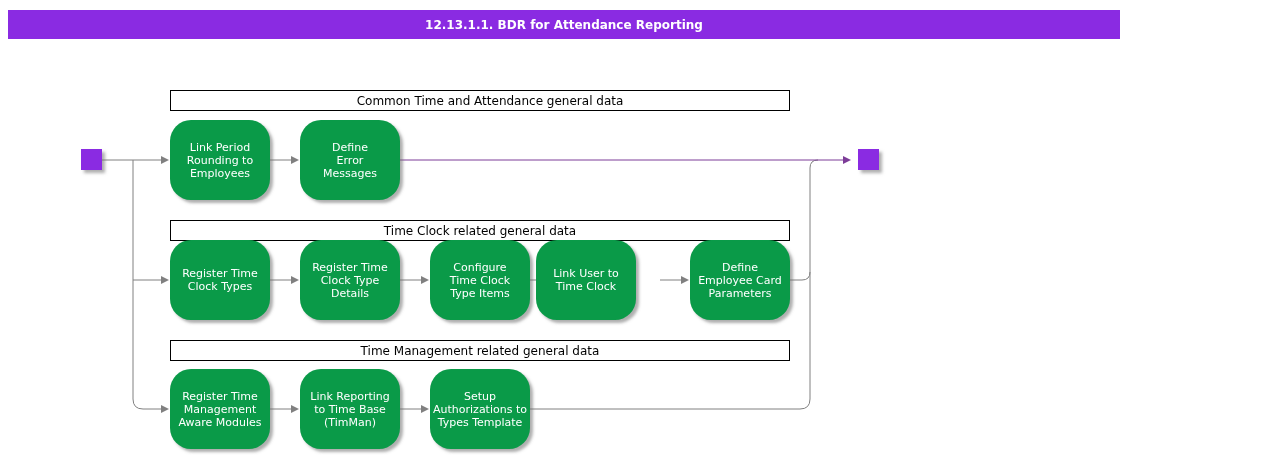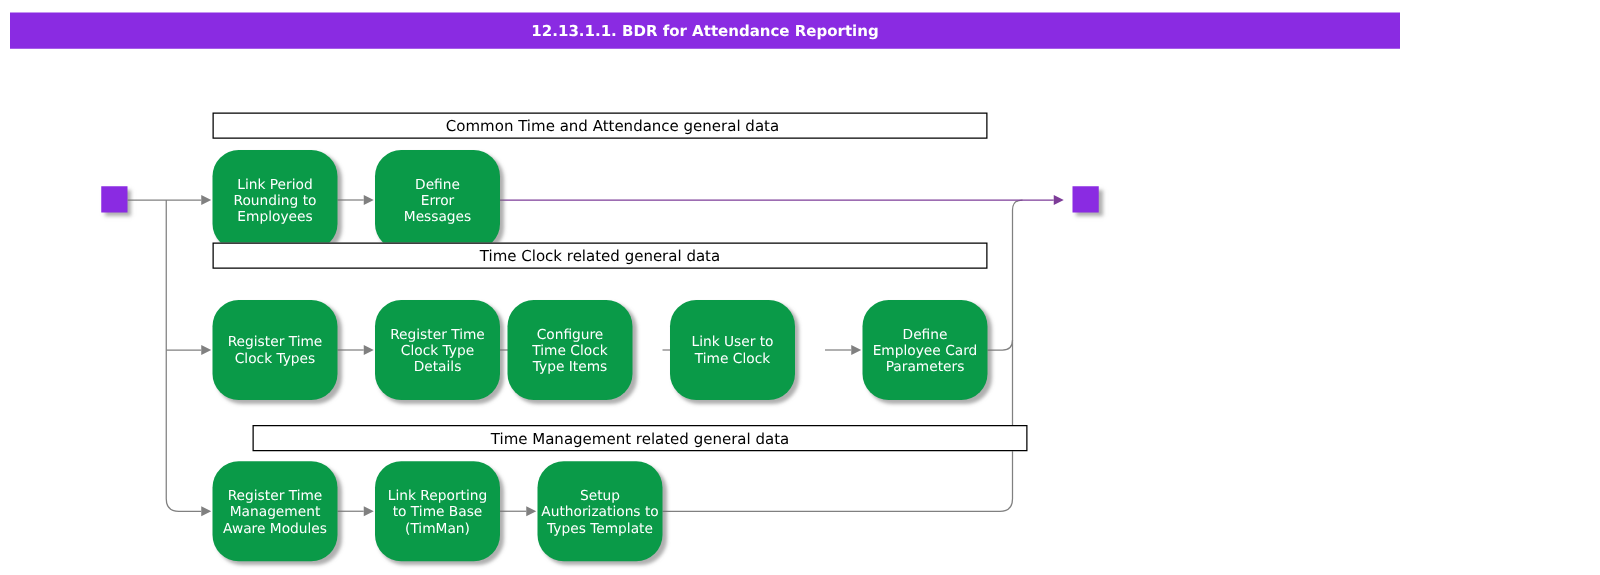--- a/index.html
+++ b/index.html
@@ -29,22 +29,22 @@
 
   .section-label {
     position: absolute; left: 170px; width: 620px; height: 21px;
     background: #ffffff;
     border: 1px solid var(--section_border);
     box-sizing: border-box;
     color: #000000; font-size: 12px;
     display: flex; align-items: center; justify-content: center;
   }
   #section-label-0 { top: 90px; padding-left: 20px; }
-  #section-label-1 { top: 194px; text-align: right; }
-  #section-label-2 { top: 340px; margin-left: 32px; }
+  #section-label-1 { top: 220px; text-align: right; }
+  #section-label-2 { top: 340px; }
 
   .activity {
     position: absolute; width: 100px; height: 80px;
     background: var(--activity_green);
     border-radius: 21px;
     box-shadow: 3px 3px 3px rgba(110,110,110,0.55);
     color: #ffffff; font-size: 11px; line-height: 13px;
     display: flex; align-items: center; justify-content: center;
     text-align: center; white-space: pre-line;
   }
@@ -114,21 +114,21 @@
   <div class="activity" style="left:300px; top:120px">Define
 Error
 Messages</div>
 
   <div class="section-label" id="section-label-1">Time Clock related general data</div>
   <div class="activity" style="left:170px; top:240px">Register Time
 Clock Types</div>
   <div class="activity" style="left:300px; top:240px">Register Time
 Clock Type
 Details</div>
-  <div class="activity" style="left:406px; top:240px">Configure
+  <div class="activity" style="left:430px; top:240px">Configure
 Time Clock
 Type Items</div>
   <div class="activity" style="left:536px; top:240px">Link User to
 Time Clock</div>
   <div class="activity" style="left:690px; top:240px">Define
 Employee Card
 Parameters</div>
 
   <div class="section-label" id="section-label-2">Time Management related general data</div>
   <div class="activity" style="left:170px; top:369px">Register Time

